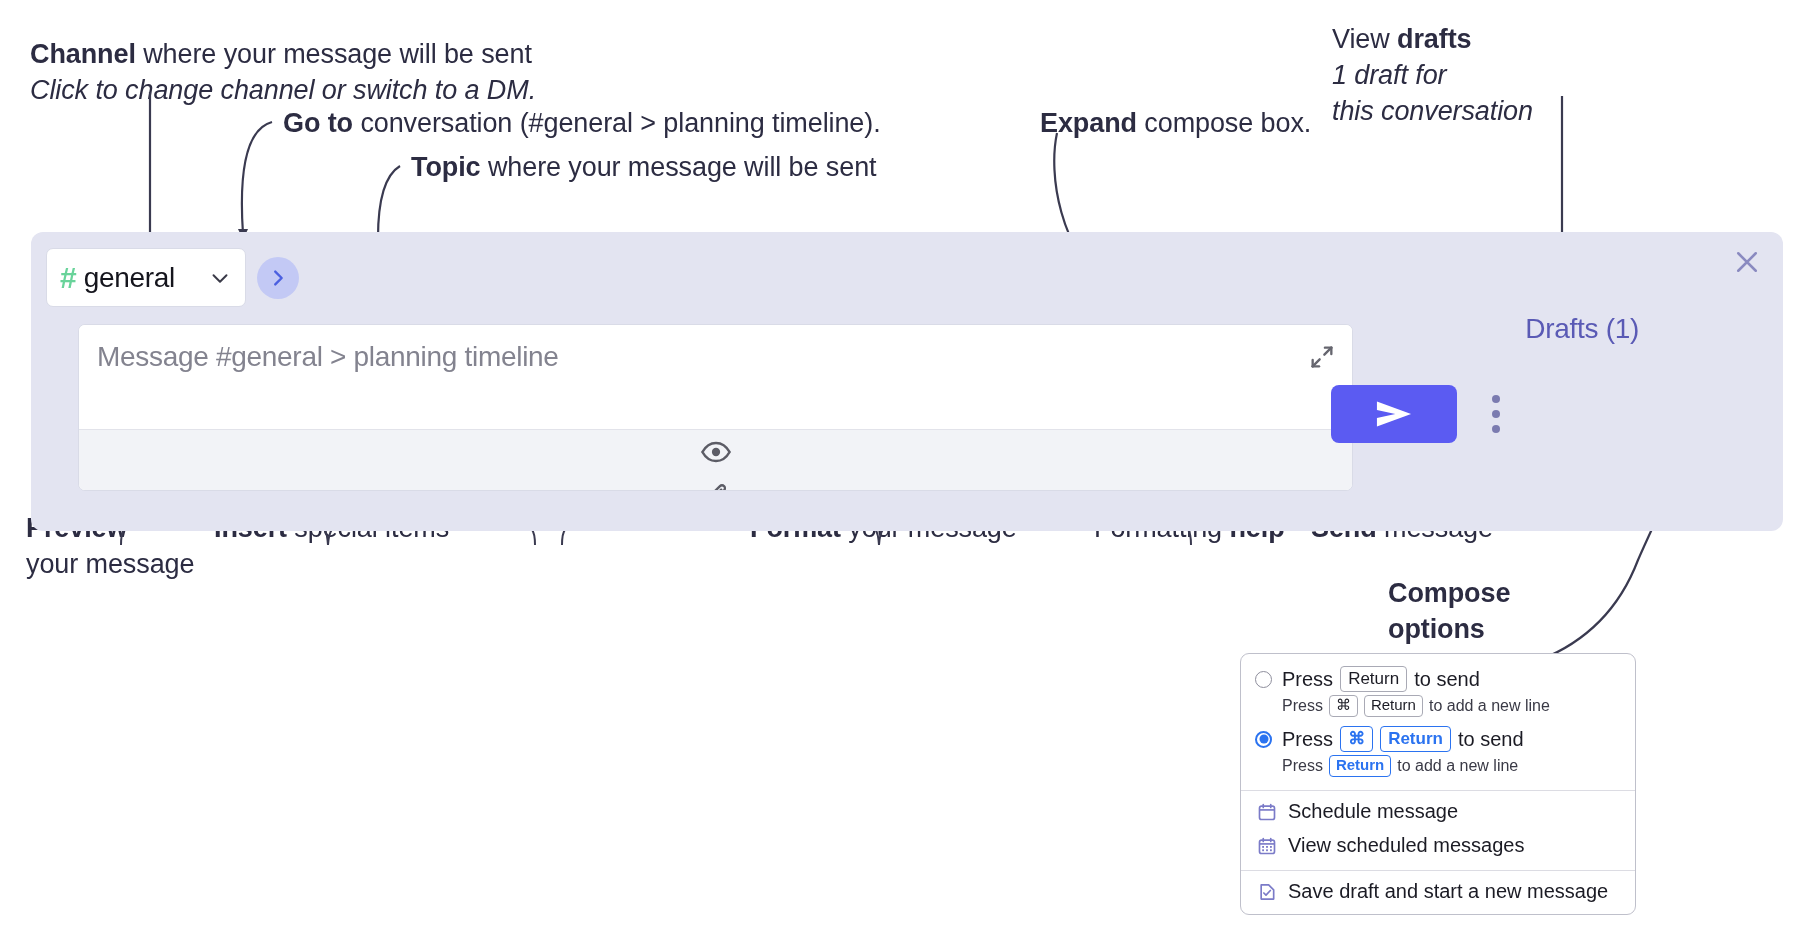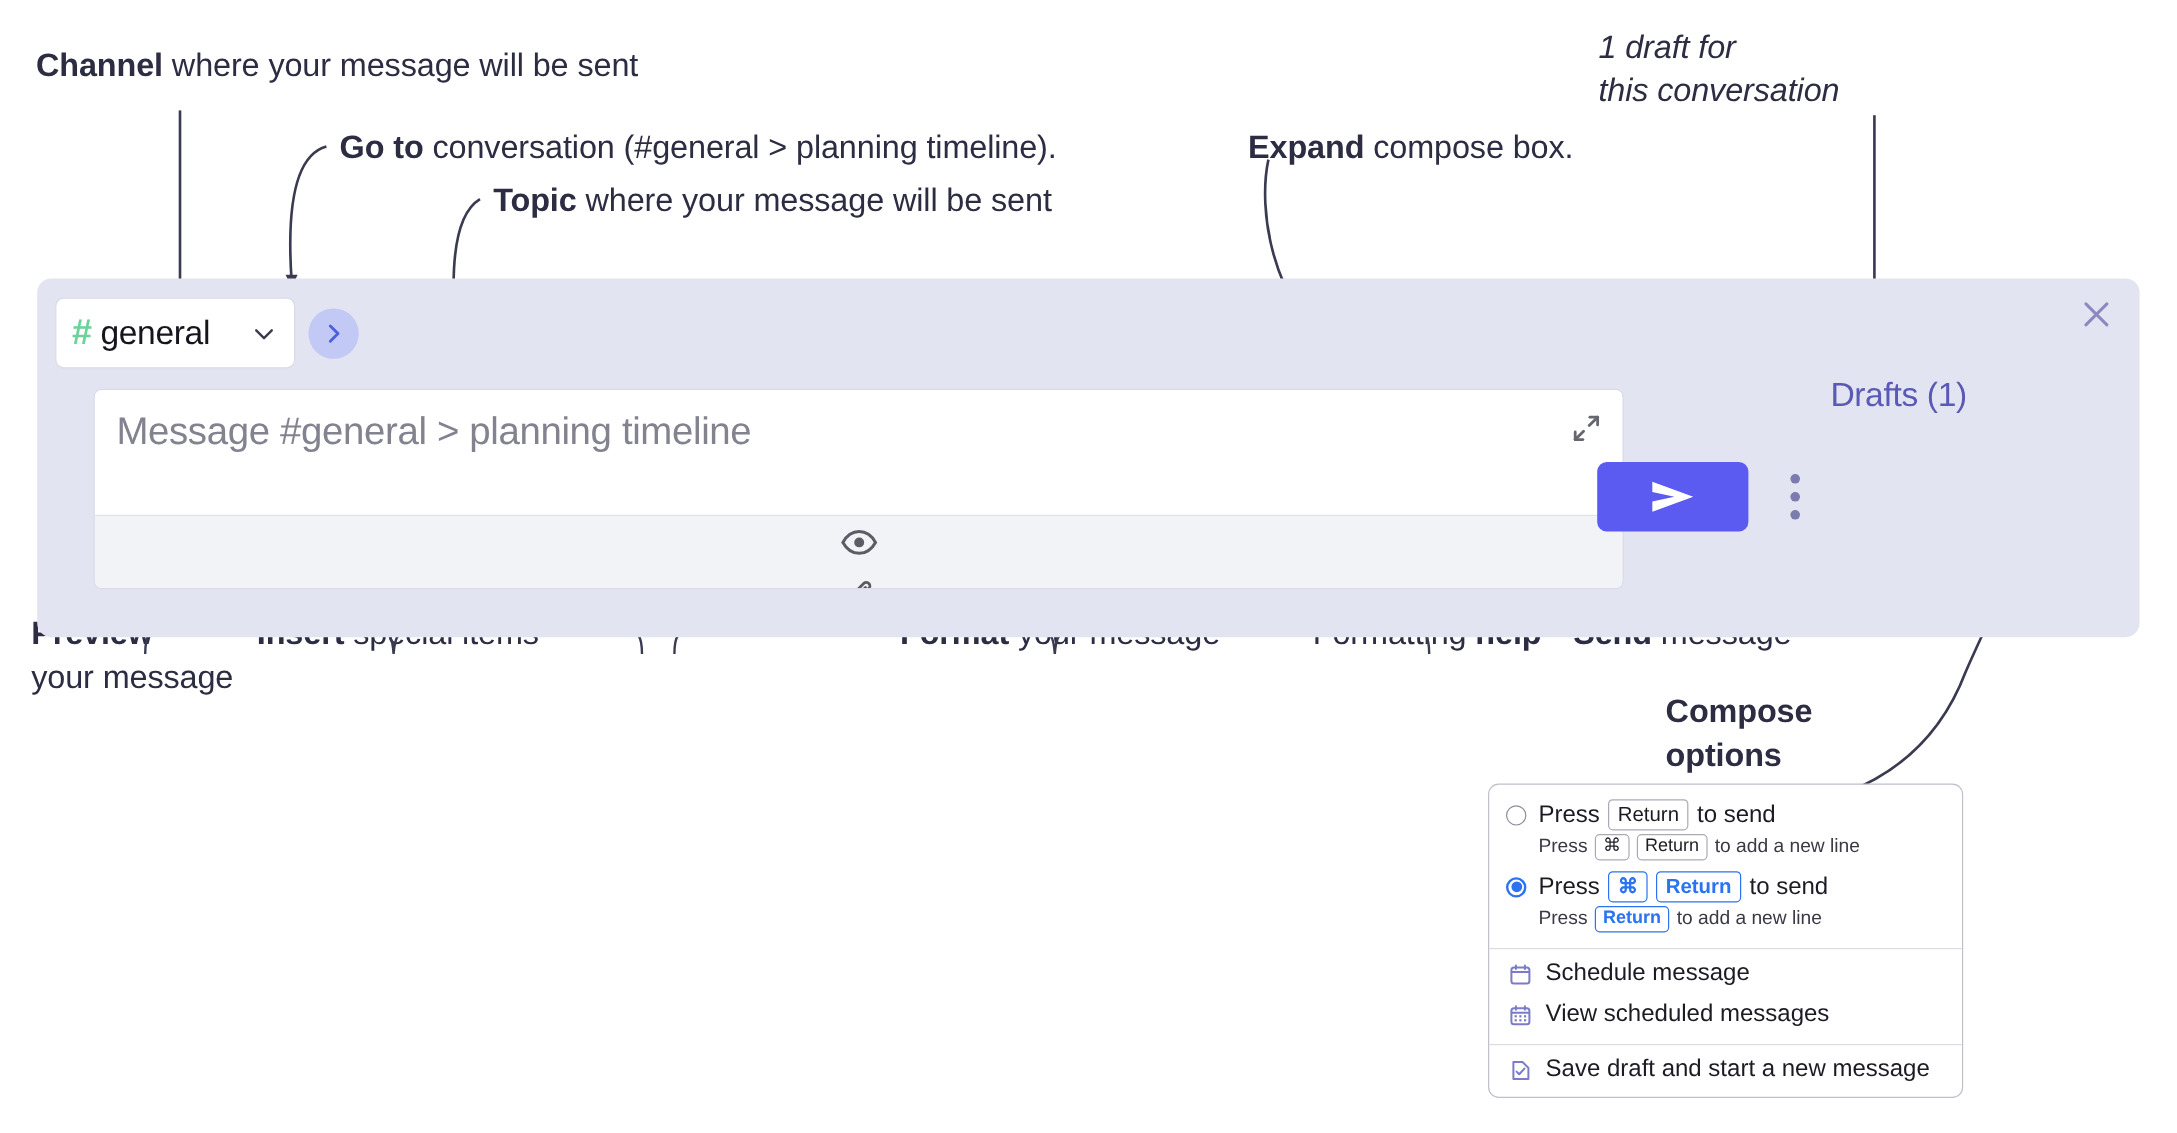--- a/index.html
+++ b/index.html
@@ -130,21 +130,21 @@
     overflow: hidden;
   }
   .msg-input-area {
     position: relative;
     height: 105px;
     padding: 16px 18px 0 18px;
     background: #fff;
     cursor: text;
   }
   .msg-placeholder {
-    font-size: 32px;
+    font-size: 28px;
     color: #83838f;
     letter-spacing: -0.3px;
   }
   .expand-btn {
     position: absolute;
     right: 12px;
     top: 14px;
     width: 36px; height: 36px;
     display: flex; align-items: center; justify-content: center;
     cursor: pointer;
@@ -282,35 +282,37 @@
     cursor: pointer;
     white-space: nowrap;
   }
   .dd-ico { width: 21px; height: 21px; flex: none; color: #7b7bc8; display:flex; align-items:center; justify-content:center; }
 </style>
 </head>
 <body>
 
 <div class="anno" style="left:30px; top:22px;margin-top:15px;">
   <div><b>Channel</b><span class="lt"> where your message will be sent</span></div>
+  <div><i>Click to change channel or switch to a DM.</i></div>
 </div>
 
 <div class="anno" style="left:283px; top:106px;">
   <b>Go to</b><span class="lt"> conversation (#general &gt; planning timeline).</span>
 </div>
 
 <div class="anno" style="left:411px; top:150px;">
   <b>Topic</b><span class="lt"> where your message will be sent</span>
 </div>
 
 <div class="anno" style="left:1040px; top:106px;">
   <b>Expand</b><span class="lt"> compose box.</span>
 </div>
 
 <div class="anno" style="left:1332px; top:22px;">
+  <div><span class="lt">View </span><b>drafts</b></div>
   <div><i>1 draft for</i></div>
   <div><i>this conversation</i></div>
 </div>
 
 <div class="anno" style="left:26px; top:511px;">
   <div><b>Preview</b></div>
   <div><span class="lt">your message</span></div>
 </div>
 
 <div class="anno" style="left:214px; top:511px;">

